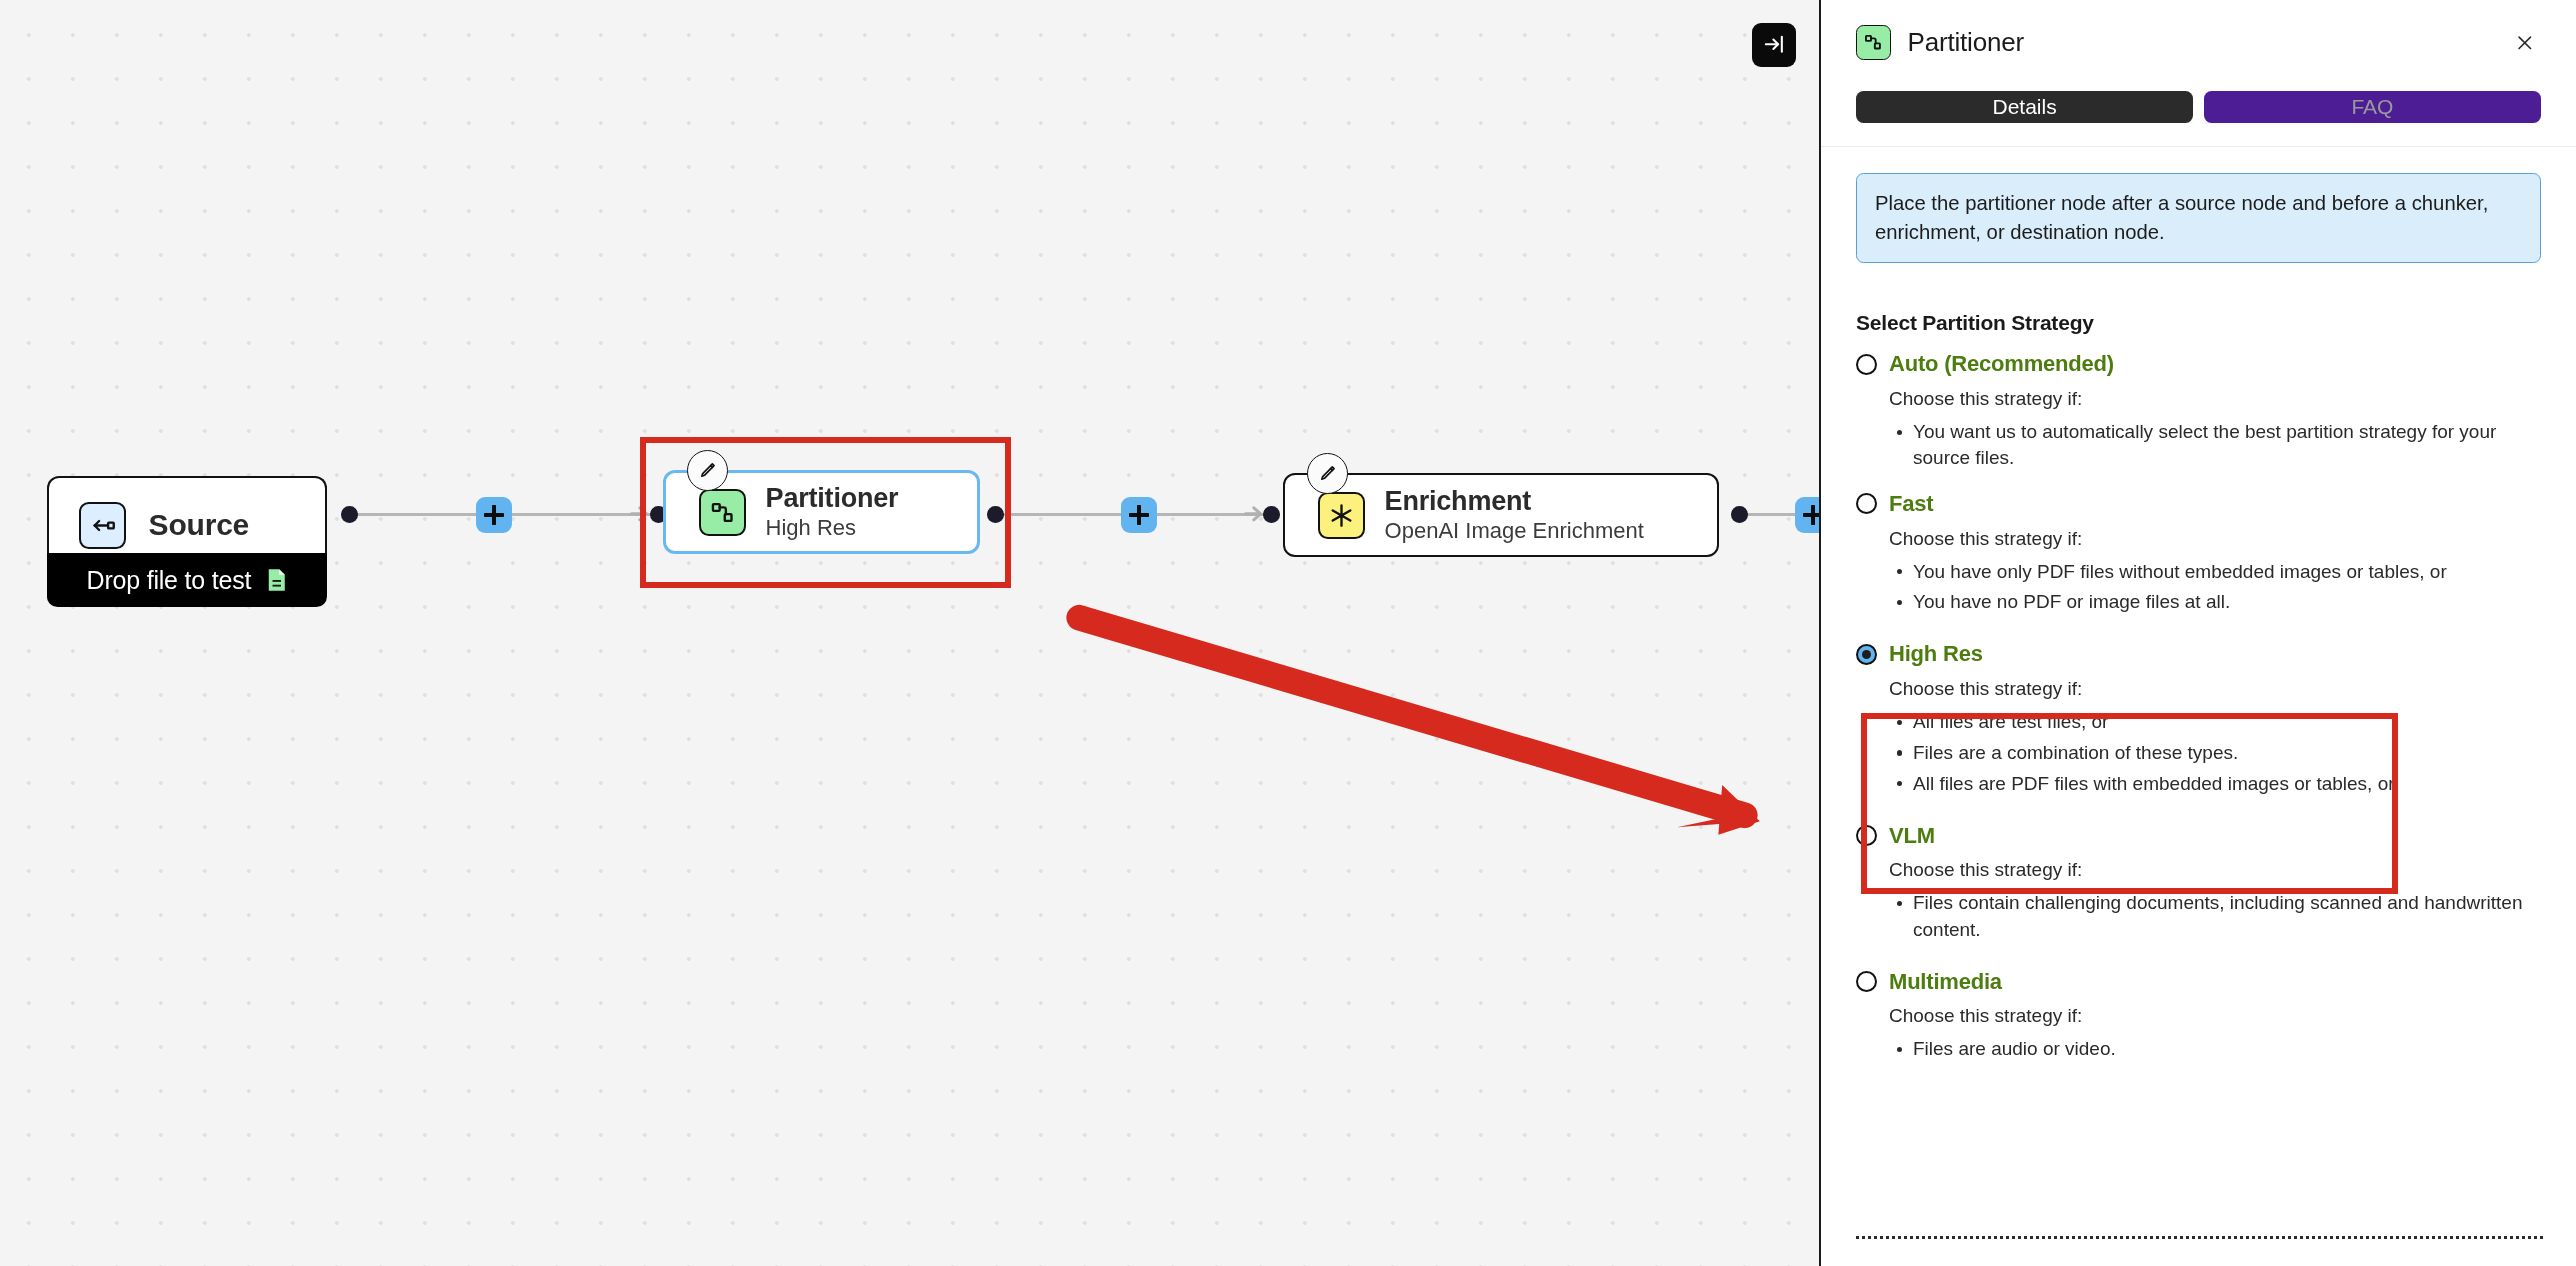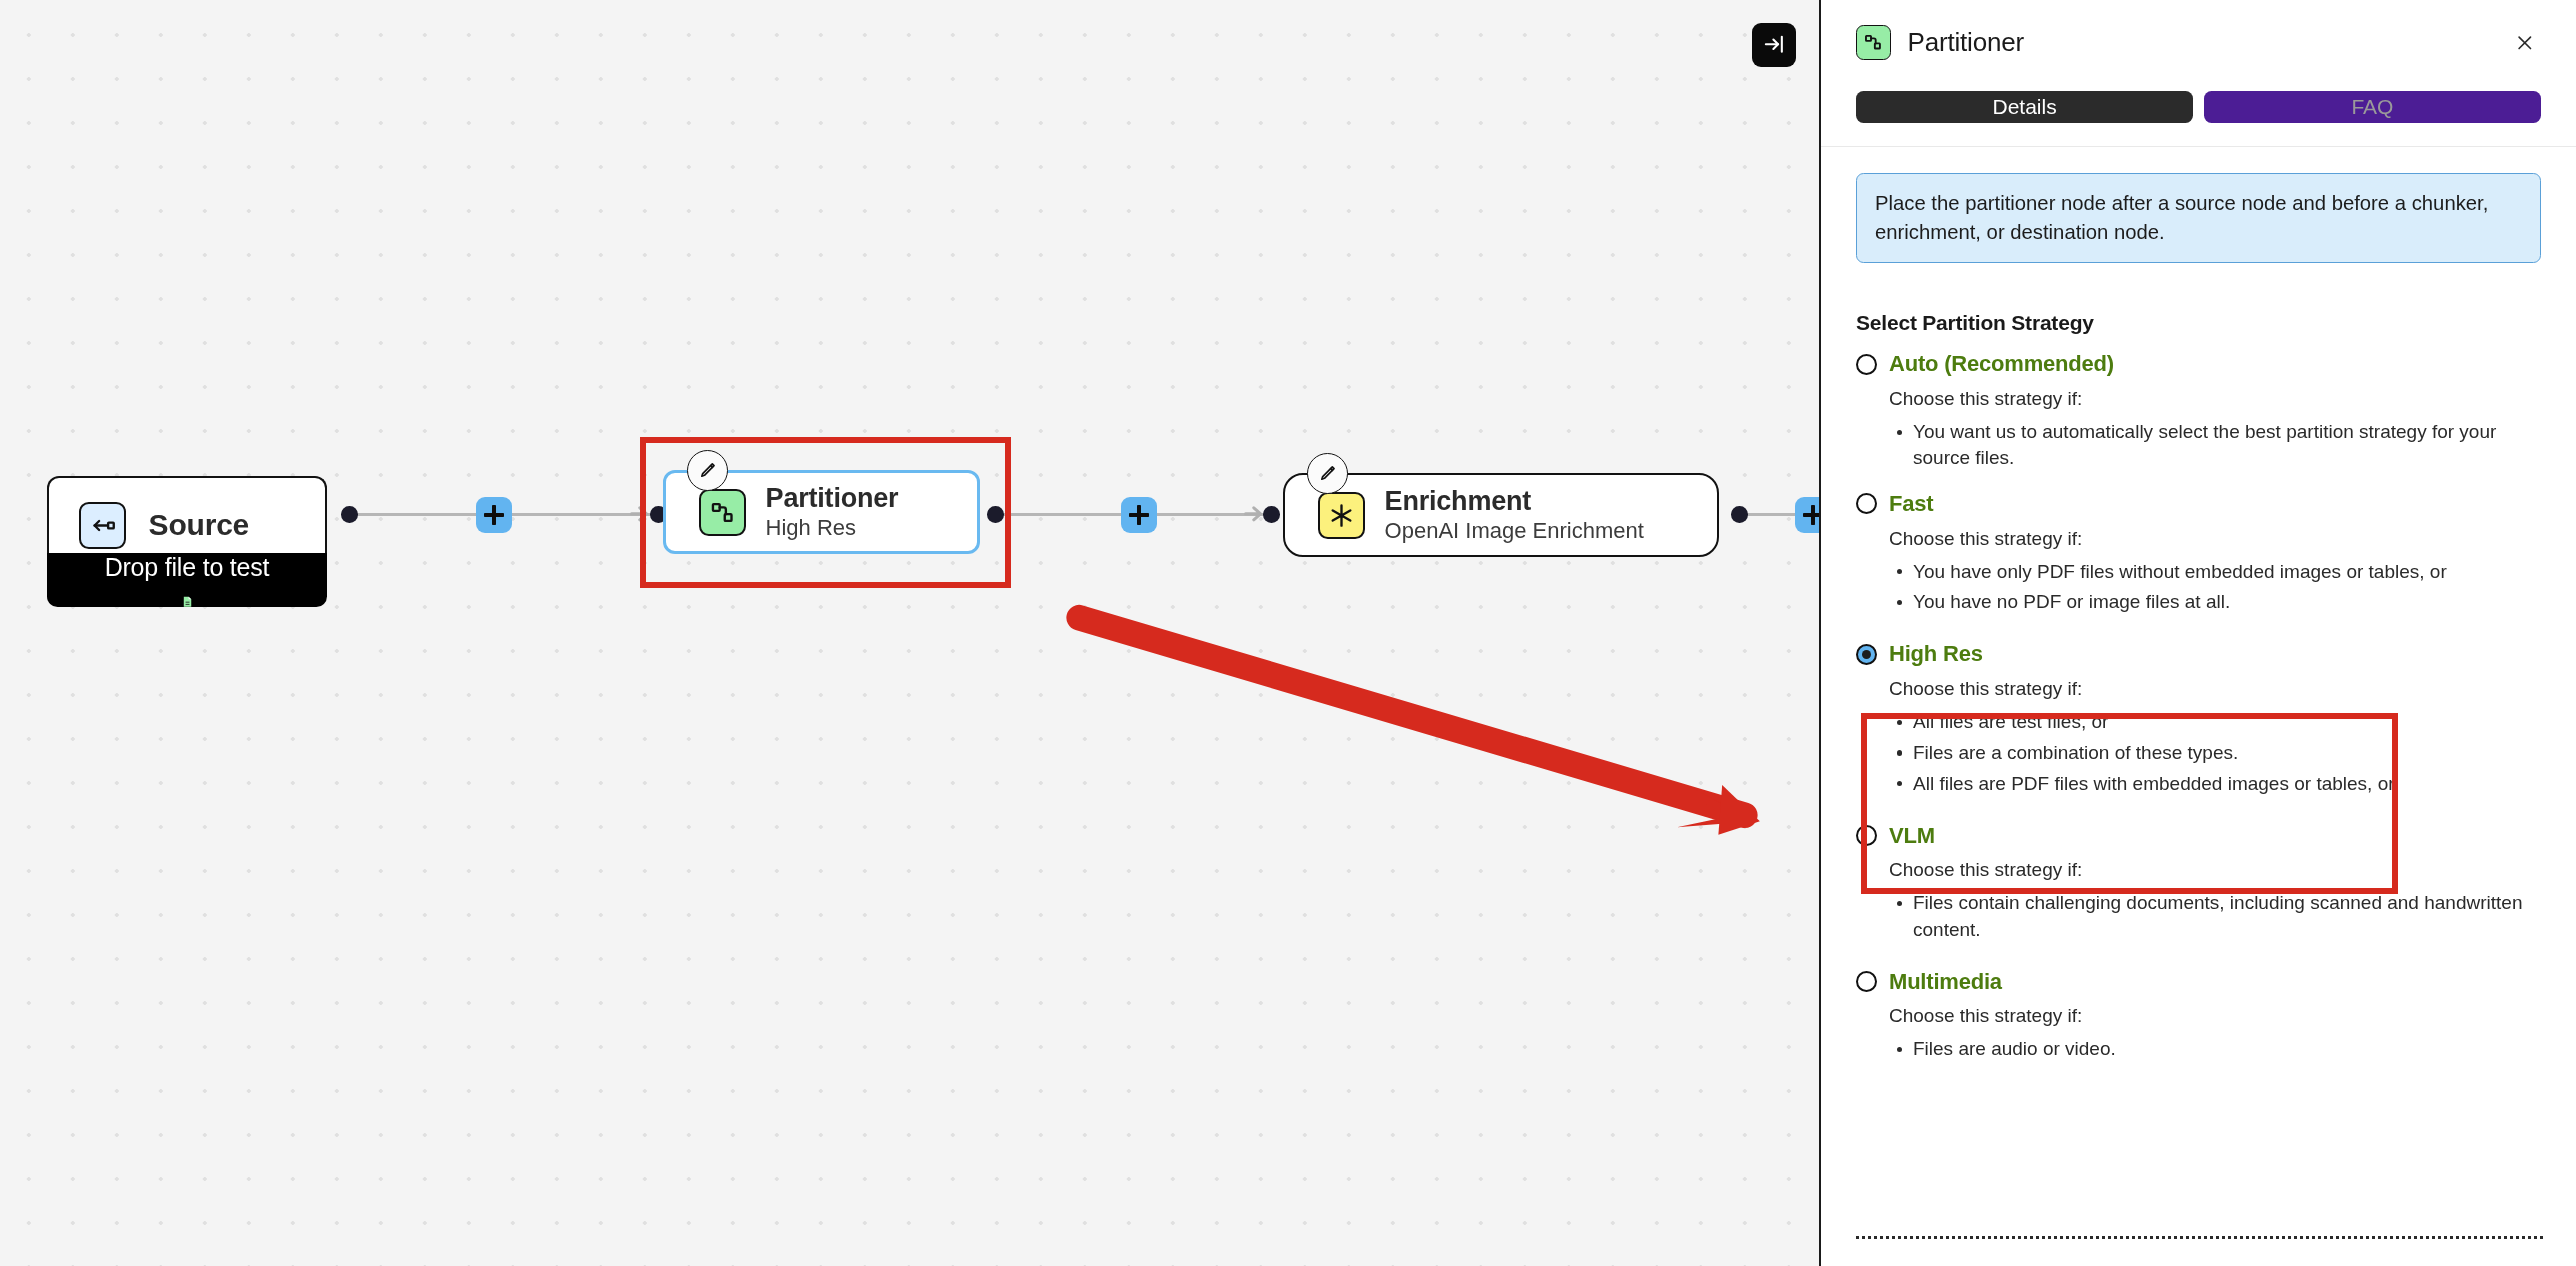--- a/index.html
+++ b/index.html
@@ -30,21 +30,21 @@
     background: #0a0a0a; display: flex; align-items: center; justify-content: center;
     cursor: pointer;
   }
   .collapse-btn svg { width: 22.6px; height: 22.6px; }
 
   
   .node {
     position: absolute;
     background: #ffffff;
     border: 2.3px solid #121212;
-    border-radius: 20px;
+    border-radius: 12px;
     display: flex; align-items: center;
   }
   .node-inner { display: flex; align-items: center; padding-left: 33px; gap: 19.6px; }
   .node-icon {
     width: 47px; height: 47px; border-radius: 9.8px;
     border: 2.3px solid #121212;
     display: flex; align-items: center; justify-content: center;
     flex: 0 0 auto;
   }
   .node-icon svg { width: 27px; height: 27px; }
@@ -63,21 +63,20 @@
   #node-source .node-inner { padding-left: 30px; gap: 22.6px; }
   #node-source .node-title { font-size: 30px; }
   #source-icon-box { background: #dceeff; }
   .drop-bar {
     position: absolute; left: 47px; top: 553px;
     width: 280px; height: 54px;
     background: #000000;
     border-radius: 0 0 10.6px 10.6px;
     display: flex; align-items: center; justify-content: center; gap: 13.6px;
     z-index: 4;
-    flex-direction: column;
   }
   .drop-bar .drop-text { color: #ffffff; font-size: 25px; font-weight: 400; letter-spacing: -0.2px; }
   .drop-bar svg { width: 22.6px; height: 26px; }
 
   
   #node-partitioner {
     left: 663px; top: 470px; width: 317px; height: 84px;
     border: 3.8px solid #69b9f0;
     border-radius: 12px;
     z-index: 4;

